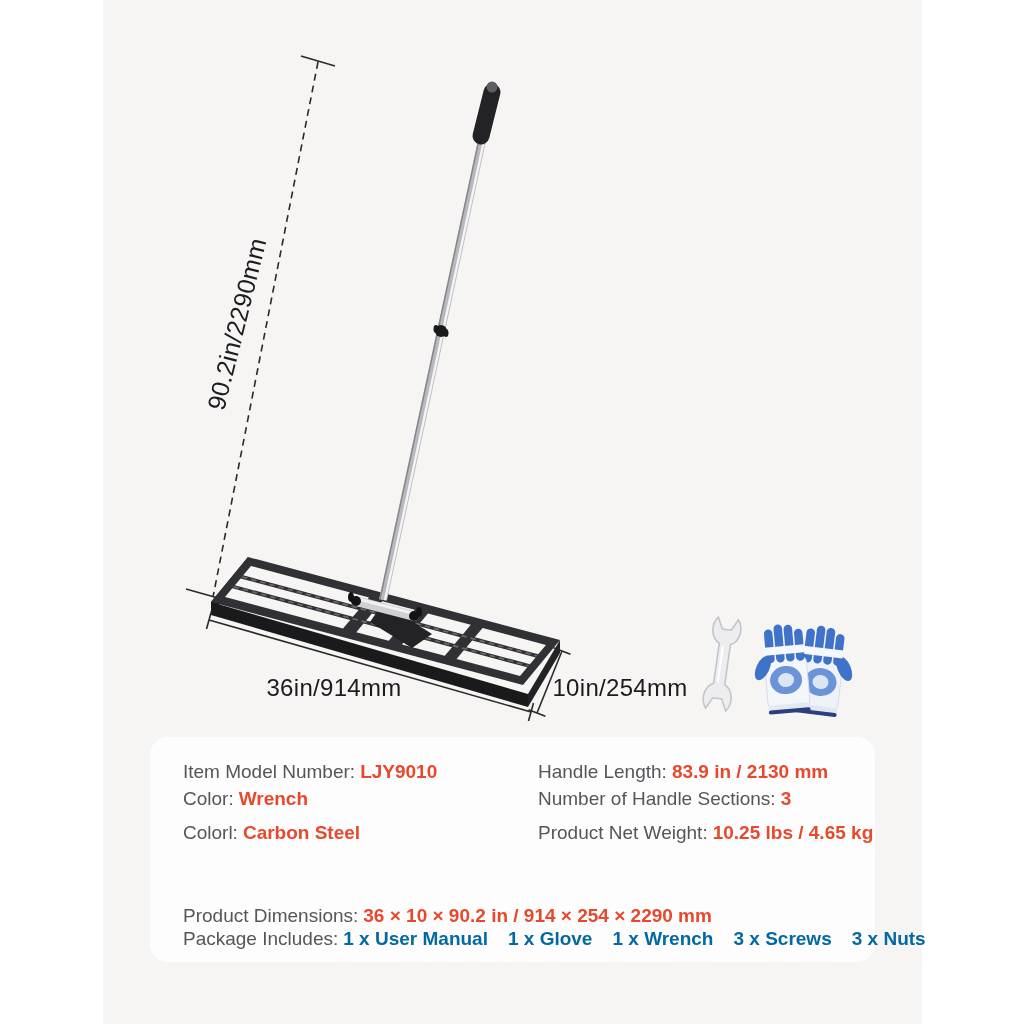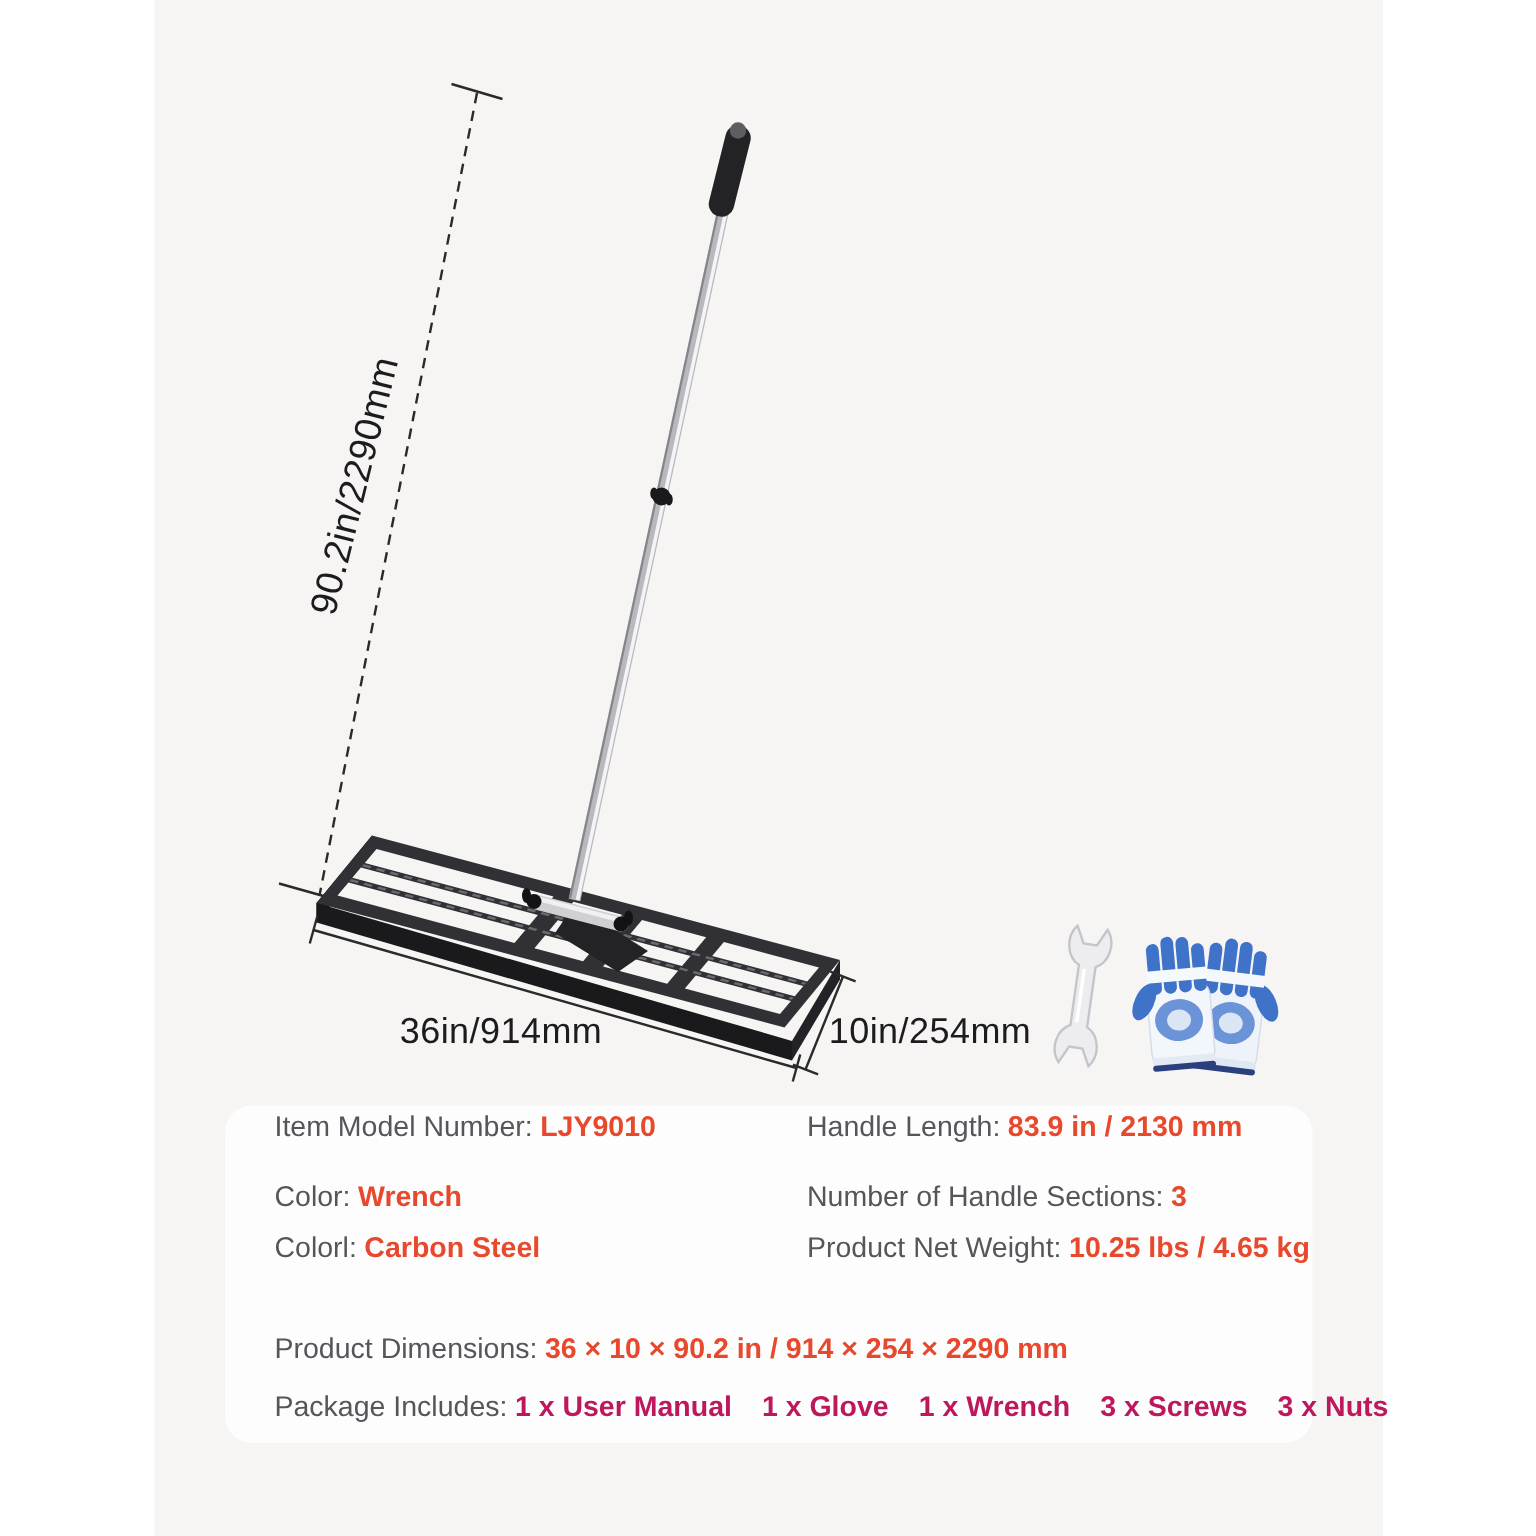--- a/index.html
+++ b/index.html
@@ -17,24 +17,24 @@
                 transform:translate(-50%,-50%) rotate(-76deg); font-size:25px; }
   .dim-width  { left:334px; top:688px; transform:translate(-50%,-50%); }
   .dim-depth  { left:620px; top:688px; transform:translate(-50%,-50%); }
 
   
   .spec-panel { position:absolute; left:150px; top:737px; width:725px; height:225px;
                 background:#fdfdfe; border-radius:18px; }
   .spec-row { position:absolute; white-space:nowrap; font-size:19px; line-height:22px; }
   .spec-label { color:#55565a; }
   .spec-value { color:#e8482c; font-weight:bold; margin-left:5px; }
-  .r1 { top:4px; }  .r2 { top:51px; }  .r3 { top:85px; }
-  .r4 { top:120px; } .r5 { top:152px; } .r6 { top:191px; }
+  .r1 { top:24px; }  .r2 { top:51px; }  .r3 { top:85px; }
+  .r4 { top:120px; } .r5 { top:168px; } .r6 { top:191px; }
   .col-l { left:33px; } .col-r { left:388px; }
-  .pkg-item { color:#be185d; font-weight:bold; margin-left:20px; }
+  .pkg-item { color:#0369a1; font-weight:bold; margin-left:20px; }
   .pkg-item.first { margin-left:5px; }
 </style>
 </head>
 <body>
 
 <div class="stage">
   <div class="canvas-band"></div>
 
   <svg class="illus" viewBox="0 0 1024 1024">
 

